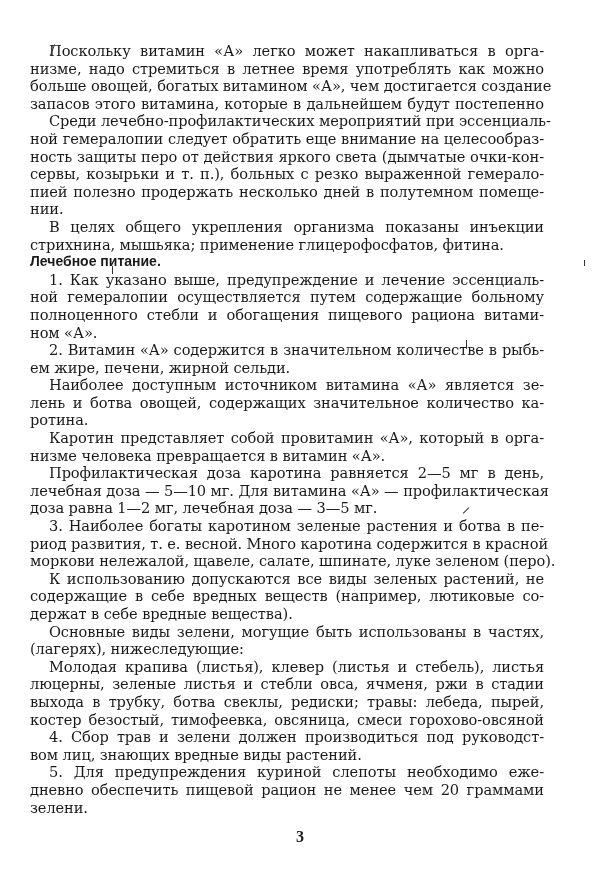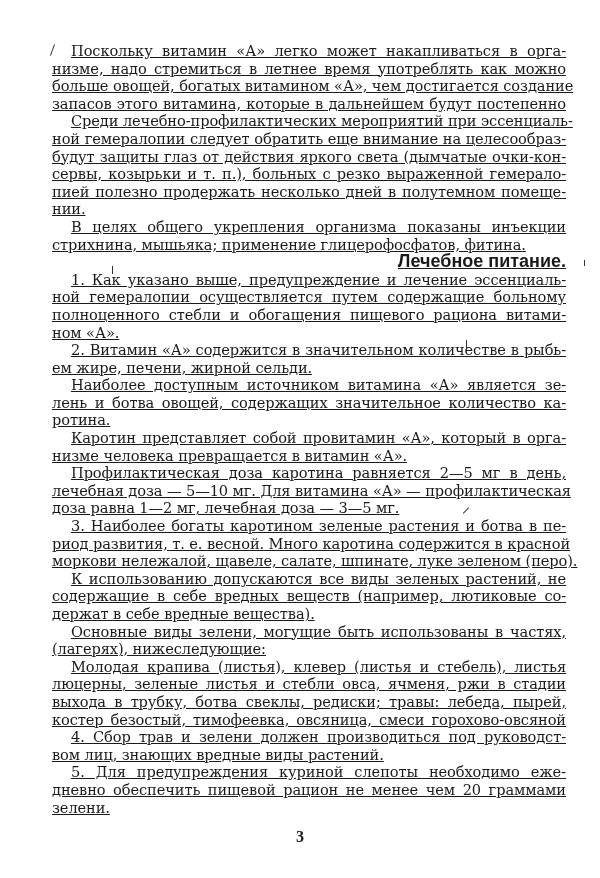--- a/index.html
+++ b/index.html
@@ -1,29 +1,29 @@
 <!DOCTYPE html>
 <html><head>
 <meta charset="utf-8">
 <style>
   html, body { margin:0; padding:0; }
   body {
     width:600px; height:878px; background:#ffffff; position:relative; overflow:hidden;
     font-family: "DejaVu Serif", "Liberation Serif", serif;
     color:#1a1a1a;
   }
-  .page { position:absolute; left:52px; top:42px; width:514px;text-decoration:underline; }
+  .page { position:absolute; left:30px; top:42px; width:514px; }
   .line {
     display:block; white-space:nowrap; font-size:14.6px; line-height:17.6px; height:17.6px;
     text-align:justify; text-align-last:justify; letter-spacing:-0.1px;
   }
   .line.last { text-align-last:left; }
   .indent { padding-left:19px; }
   .heading {
-    display:block; text-align:right; font-weight:bold; font-size:18px;
+    display:block; text-align:left; font-weight:bold; font-size:14px;
     line-height:17.6px; height:17.6px; font-family:"Liberation Sans", sans-serif;
   }
   .pagenum {
     position:absolute; left:0; width:600px; top:828px; text-align:center;
     font-weight:bold; font-size:16px; font-family:"Liberation Serif", serif;
   }
   .speck { position:absolute; background:#333; }
 </style>
 </head>
 <body>
@@ -33,21 +33,21 @@
   <div>
     <span class="line indent">Поскольку витамин «А» легко может накапливаться в орга-</span>
     <span class="line">низме, надо стремиться в летнее время употреблять как можно</span>
     <span class="line">больше овощей, богатых витамином «А», чем достигается создание</span>
     <span class="line">запасов этого витамина, которые в дальнейшем будут постепенно</span>
   </div>
 
   <div>
     <span class="line indent">Среди лечебно-профилактических мероприятий при эссенциаль-</span>
     <span class="line">ной гемералопии следует обратить еще внимание на целесообраз-</span>
-    <span class="line">будут защиты глаз от действия яркого света (дымчатые очки-кон-</span>
+    <span class="line">ность защиты перо от действия яркого света (дымчатые очки-кон-</span>
     <span class="line">сервы, козырьки и т. п.), больных с резко выраженной гемерало-</span>
     <span class="line">пией полезно продержать несколько дней в полутемном помеще-</span>
     <span class="line last">нии.</span>
   </div>
 
   <div>
     <span class="line indent">В целях общего укрепления организма показаны инъекции</span>
     <span class="line last">стрихнина, мышьяка; применение глицерофосфатов, фитина.</span>
   </div>
 

